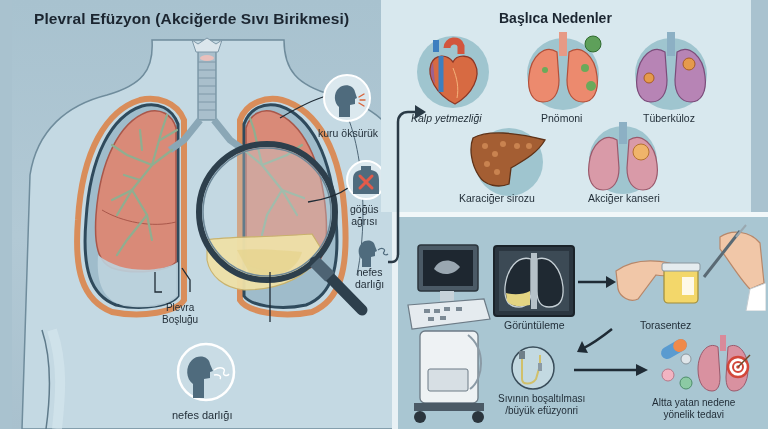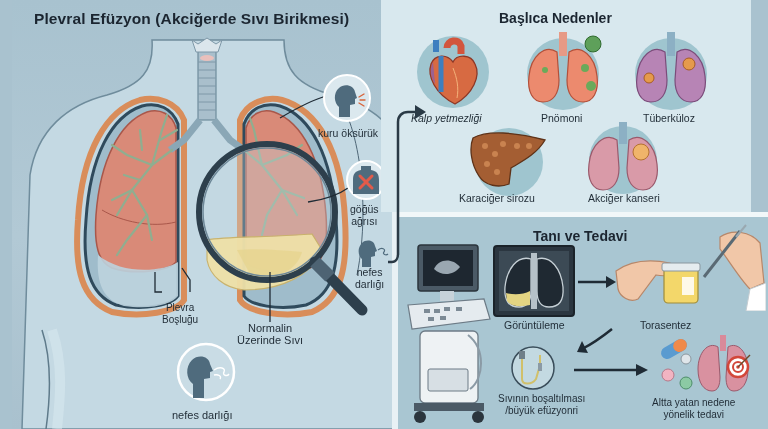--- a/index.html
+++ b/index.html
@@ -130,24 +130,20 @@
   </svg>
   <div class="label" style="left:343px;top:266px;">
     <div>nefes</div>
     <div>darlığı</div>
   </div>
 
   <div class="label" style="left:150px;top:302px;font-size:10px;">
     <div>Plevra</div>
     <div>Boşluğu</div>
   </div>
-  <div class="label" style="left:225px;top:322px;font-size:11px;">
-    <div>Normalin</div>
-    <div>Üzerinde Sıvı</div>
-  </div>
 
   <svg class="abs" width="60" height="60" viewBox="0 0 60 60" style="left:164px;top:342px;">
     <circle cx="30" cy="30" r="28" fill="#c9dce5" stroke="#ffffff" stroke-width="2.5"></circle>
     <path d="M17 56 L17 42 C10 37 9 25 16 18 C22 12 33 14 34 22 L37 29 L34 30 L34 36 L28 37 L28 56 Z" fill="#4f6b7d"></path>
     <path d="M38 28 C44 24 50 26 48 30 C46 33 51 35 53 32" fill="none" stroke="#ffffff" stroke-width="1.4"></path>
     <path d="M38 33 C42 32 46 34 44 37" fill="none" stroke="#ffffff" stroke-width="1.4"></path>
   </svg>
   <div class="label" style="left:160px;top:409px;font-size:11px;">nefes darlığı</div>
 </div>
 
@@ -215,21 +211,20 @@
     <path d="M36 18 C24 10 10 22 8 42 C6 58 12 68 22 68 C32 68 38 60 38 46 Z" fill="#d99aa8" stroke="#9a5a6c" stroke-width="1.2"></path>
     <path d="M48 18 C60 10 74 22 76 42 C78 58 72 68 62 68 C52 68 46 60 46 46 Z" fill="#d99aa8" stroke="#9a5a6c" stroke-width="1.2"></path>
     <circle cx="60" cy="30" r="8" fill="#f0b46a" stroke="#b57230" stroke-width="1"></circle>
   </svg>
   <div class="label" style="left:207px;top:192px;">Akciğer kanseri</div>
 </div>
 
 <div class="divider-h"></div>
 
 <div class="right-bottom">
-  <div class="section-title" style="left:135px;top:11px;">Tanı ve Tedavi</div>
 
   <svg class="abs" width="92" height="190" viewBox="0 0 92 190" style="left:6px;top:22px;">
     <rect x="14" y="6" width="60" height="46" rx="3" fill="#4b5a66" stroke="#2b353d" stroke-width="1.5"></rect>
     <rect x="19" y="11" width="50" height="36" fill="#1e2730"></rect>
     <path d="M30 30 C34 20 48 18 56 28 C50 36 38 38 30 30 Z" fill="#9aa7b1"></path>
     <rect x="36" y="52" width="14" height="10" fill="#c7d2d9"></rect>
     <path d="M4 66 L80 60 L86 80 L8 90 Z" fill="#e5ebef" stroke="#6d7b86" stroke-width="1.2"></path>
     <g fill="#7c8a95">
         <rect x="20" y="70" width="6" height="4"></rect>
         <rect x="30" y="70" width="6" height="4"></rect>

